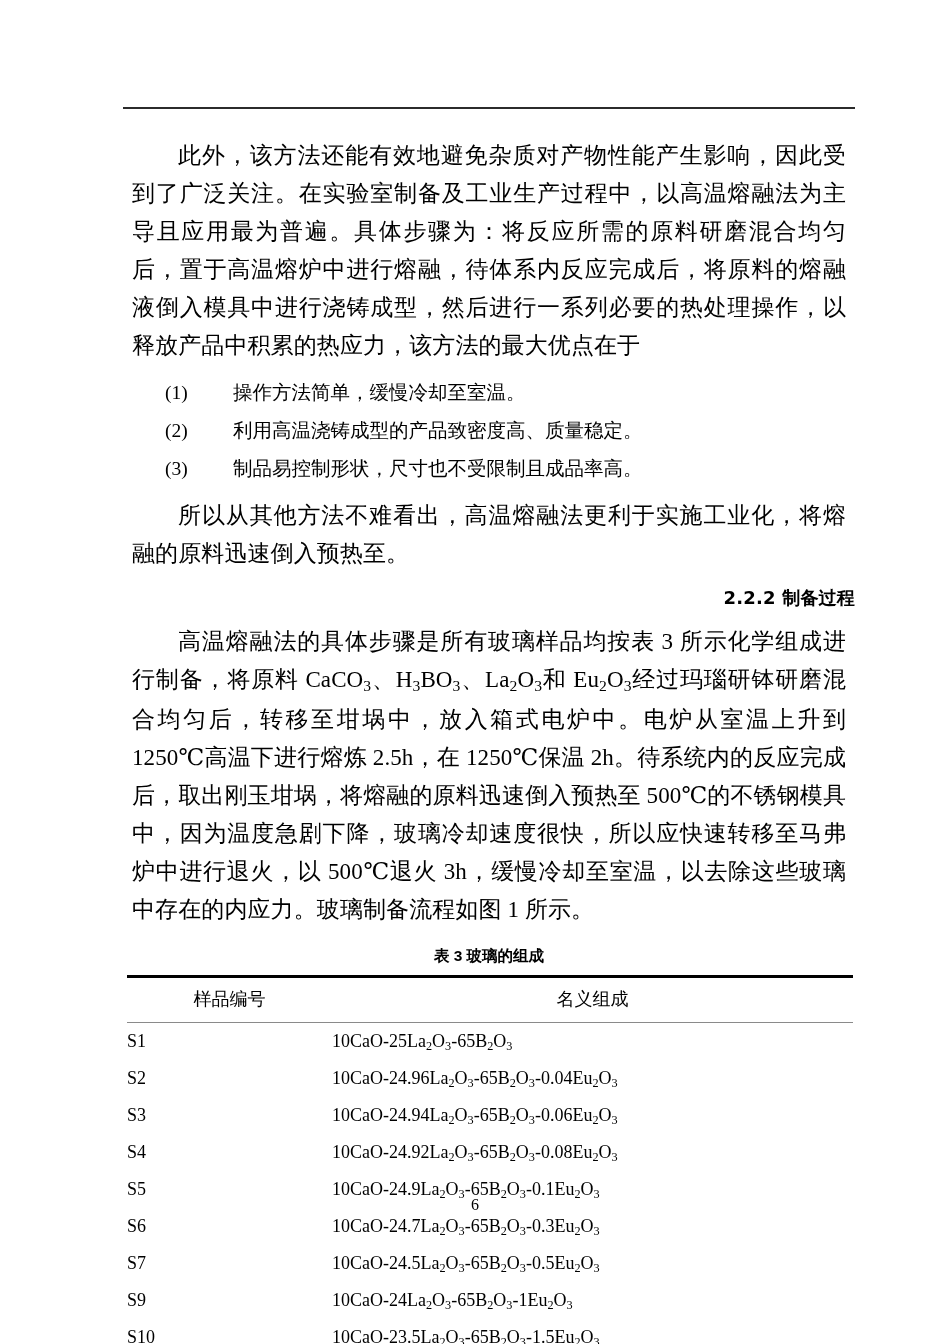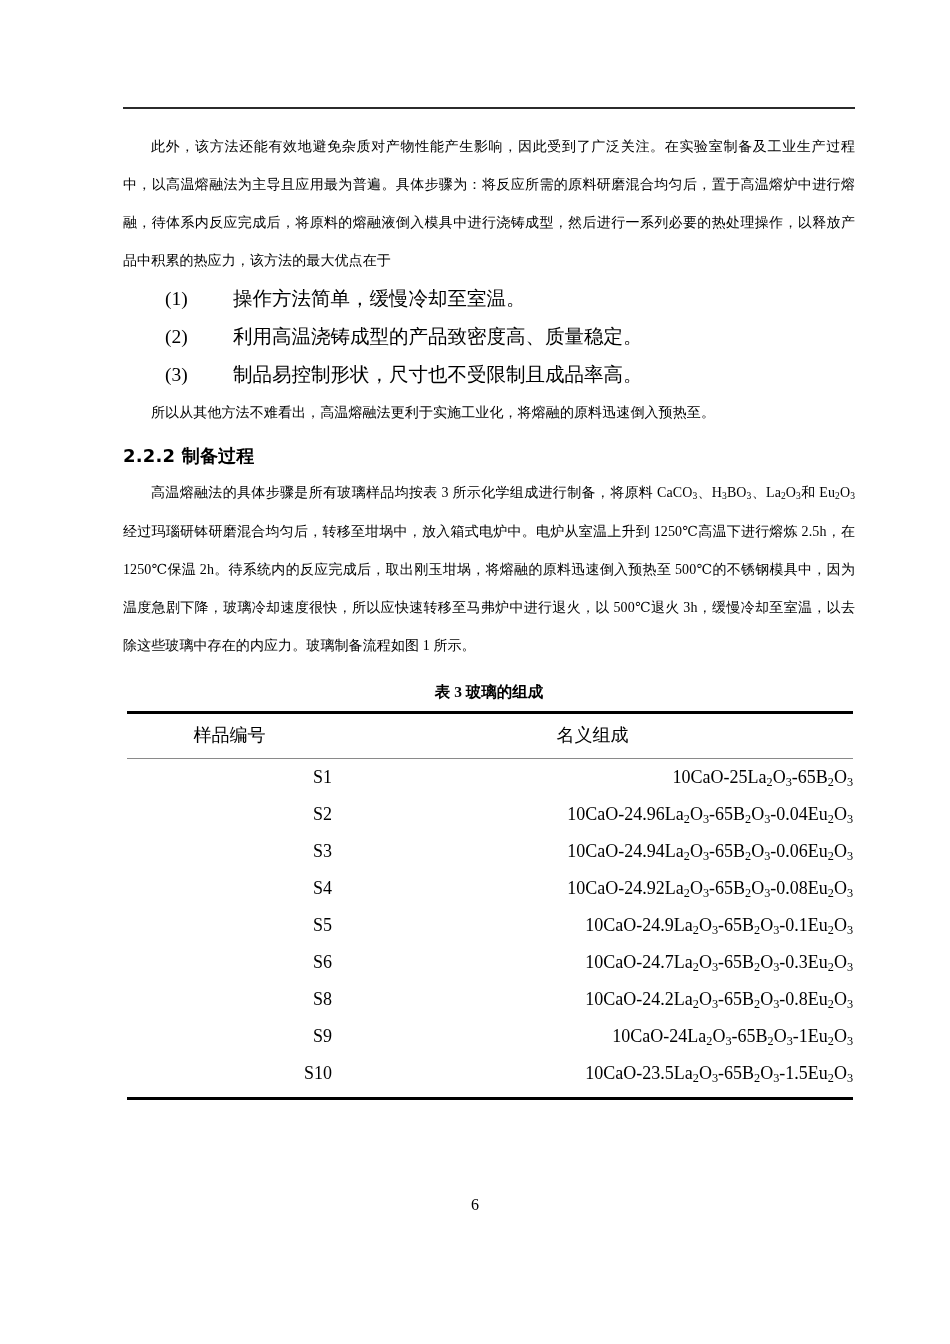--- a/index.html
+++ b/index.html
@@ -35,22 +35,22 @@
 
   
   .content {
     position: absolute;
     left: 123px;
     top: 128px;
     width: 732px;
   }
 
   p.body-para {
-    margin: 0;
-    font-size: 14px;
+    margin: 9px;
+    font-size: 23px;
     line-height: 38px;
     text-align: justify;
     text-justify: inter-ideograph;
     letter-spacing: 0.1px;
   }
   p.body-para.indent2 {
     text-indent: 2em;
   }
 
   
@@ -71,27 +71,28 @@
   }
 
   
   h3.section-heading {
     margin: 8px 0 2px 0;
     font-family: "DejaVu Sans", "Liberation Sans", sans-serif;
     font-size: 18px;
     font-weight: bold;
     line-height: 32px;
     letter-spacing: 0.2px;
+    text-align: right;
   }
 
   
   .table-caption {
     margin: 14px 0 6px 0;
     text-align: center;
-    font-family: Liberation Serif, serif;
+    font-family: Liberation Sans, sans-serif;
     font-size: 15.5px;
     font-weight: bold;
     line-height: 26px;
   }
 
   
   table.comp-table {
     width: 726px;
     border-collapse: collapse;
     margin: 4px;
@@ -101,21 +102,21 @@
     font-weight: normal;
     font-size: 18px;
     padding: 9px 0 11px 0;
     text-align: center;
     border-top: 3px solid #000;
     border-bottom: 1.5px solid #8a8a8a;
   }
   table.comp-table tbody td {
     font-size: 18px;
     padding: 8px 0 8px 0;
-    text-align: right;
+    text-align: left;
     border: none;
   }
   table.comp-table tbody tr:last-child td {
     border-bottom: 3px solid #000;
     padding-bottom: 13px;
   }
   col.col-id { width: 205px; }
   col.col-comp { width: 521px; }
 
   sub {
@@ -196,22 +197,22 @@
           </tr>
           <tr>
             <td>S5</td>
             <td>10CaO-24.9La<sub>2</sub>O<sub>3</sub>-65B<sub>2</sub>O<sub>3</sub>-0.1Eu<sub>2</sub>O<sub>3</sub></td>
           </tr>
           <tr>
             <td>S6</td>
             <td>10CaO-24.7La<sub>2</sub>O<sub>3</sub>-65B<sub>2</sub>O<sub>3</sub>-0.3Eu<sub>2</sub>O<sub>3</sub></td>
           </tr>
           <tr>
-            <td>S8</td>
-            <td>10CaO-24.2La<sub>2</sub>O<sub>3</sub>-65B<sub>2</sub>O<sub>3</sub>-0.8Eu<sub>2</sub>O<sub>3</sub></td>
+            <td>S7</td>
+            <td>10CaO-24.5La<sub>2</sub>O<sub>3</sub>-65B<sub>2</sub>O<sub>3</sub>-0.5Eu<sub>2</sub>O<sub>3</sub></td>
           </tr>
           <tr>
             <td>S9</td>
             <td>10CaO-24La<sub>2</sub>O<sub>3</sub>-65B<sub>2</sub>O<sub>3</sub>-1Eu<sub>2</sub>O<sub>3</sub></td>
           </tr>
           <tr>
             <td>S10</td>
             <td>10CaO-23.5La<sub>2</sub>O<sub>3</sub>-65B<sub>2</sub>O<sub>3</sub>-1.5Eu<sub>2</sub>O<sub>3</sub></td>
           </tr>
         </tbody>

